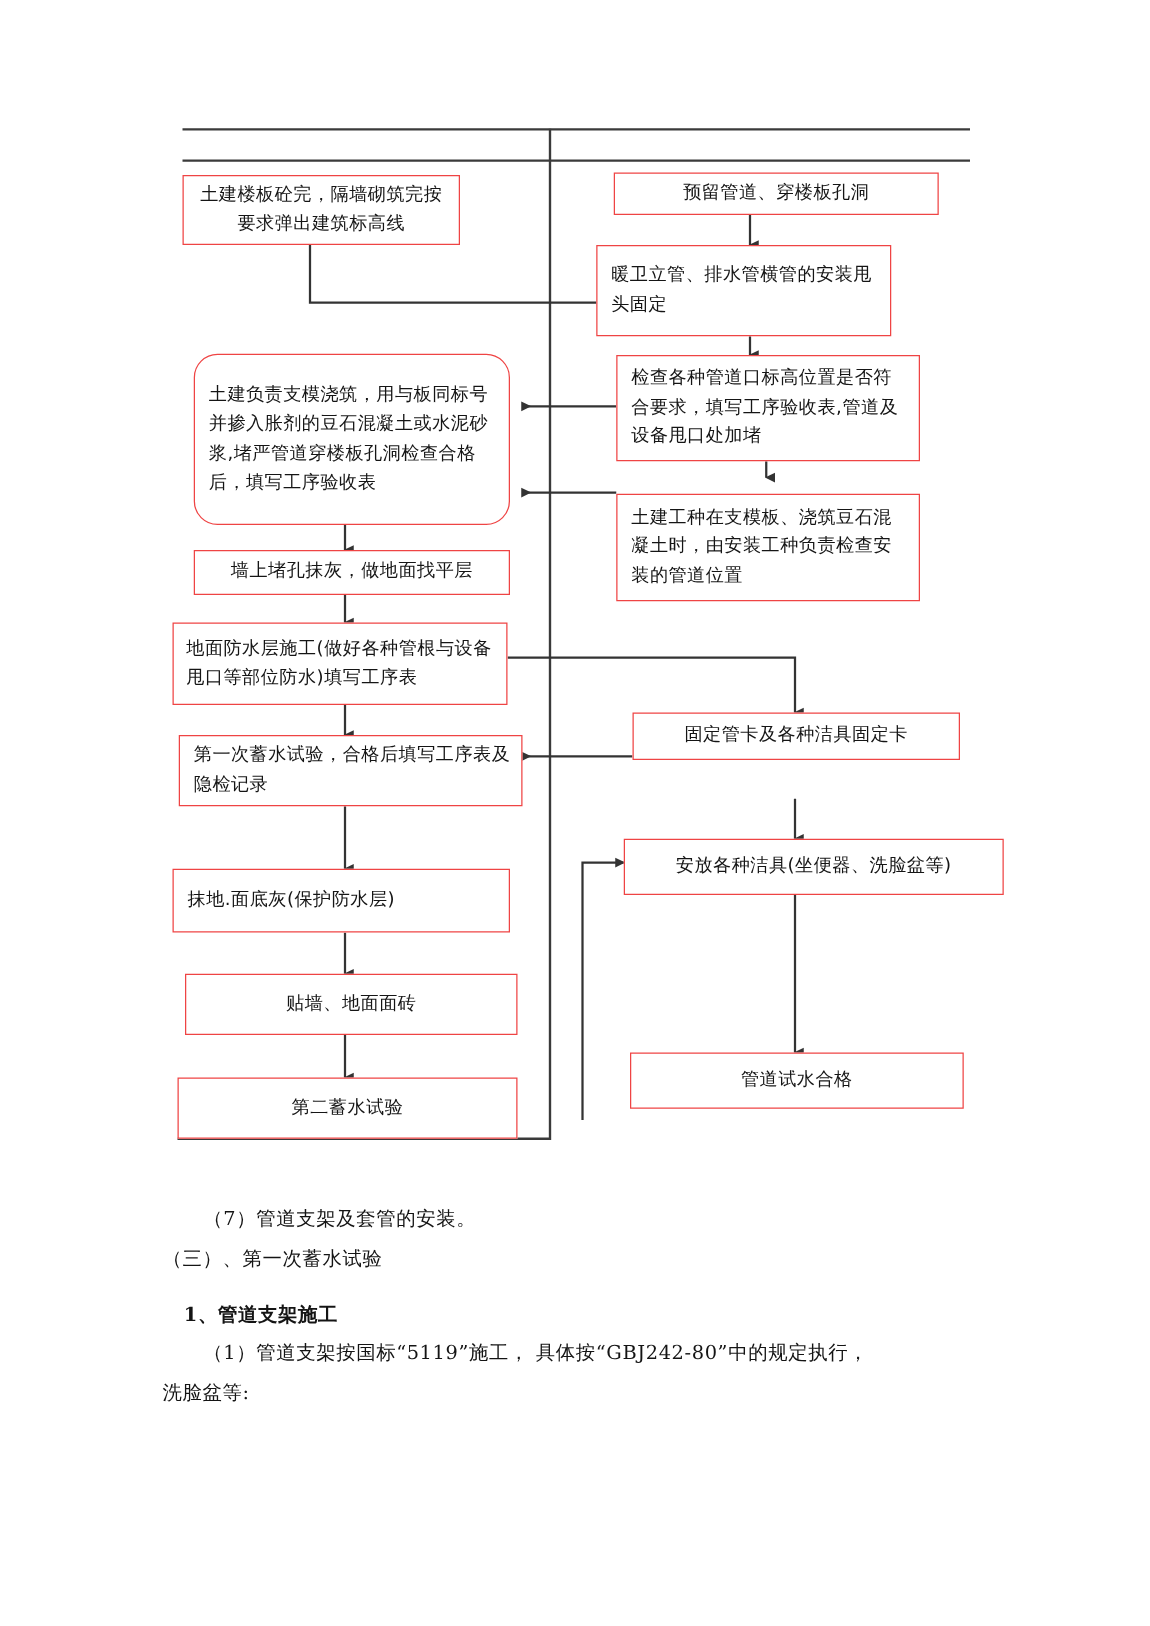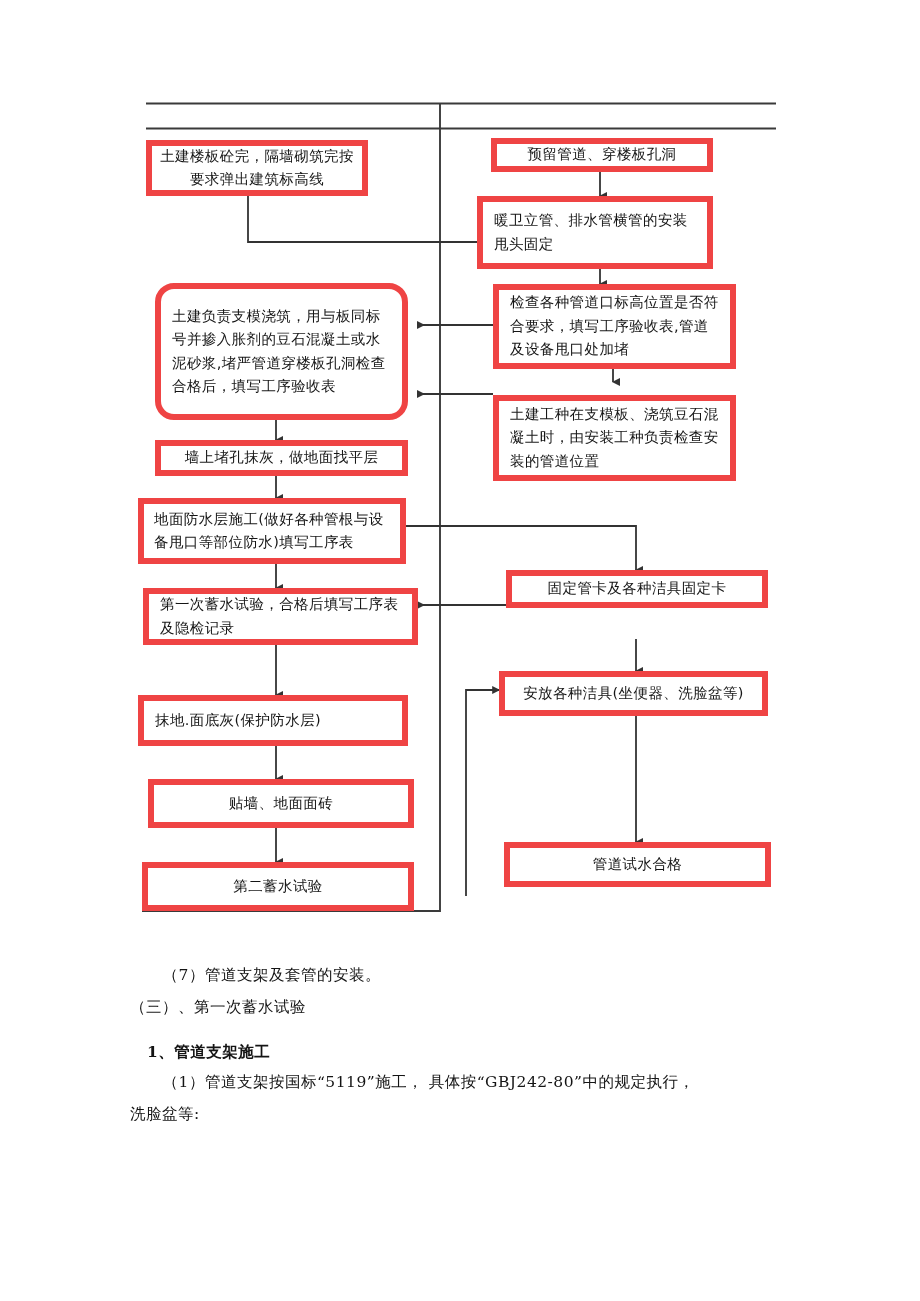--- a/index.html
+++ b/index.html
@@ -13,21 +13,21 @@
   }
   #page{position:absolute;left:0;top:0;width:920px;height:1301px;}
 
   
   #flow{position:absolute;left:0;top:0;width:920px;height:960px;}
   #flow svg{position:absolute;left:0;top:0;width:920px;height:960px;}
 
   .node{
     position:absolute;
     box-sizing:border-box;
-    border:6px solid #ef4444;
+    border:1px solid #ef4444;
     background:#ffffff;
     display:flex;
     align-items:center;
     justify-content:center;
     text-align:center;
     font-family:"DejaVu Sans","Liberation Sans",sans-serif;
     font-size:14.5px;
     line-height:1.62;
     letter-spacing:.4px;
     color:#151515;
@@ -118,21 +118,21 @@
         <path d="M466,896 L466,690 L499,690" marker-end="url(#ah-right)"></path>
 
         <line x1="636" y1="716" x2="636" y2="842" marker-end="url(#ah-down)"></line>
       </g>
     </svg>
 
     <div class="node" style="left:146px;top:140px;width:222px;height:56px;">
       <span>土建楼板砼完，隔墙砌筑完按要求弹出建筑标高线</span>
     </div>
 
-    <div class="node" style="left:491px;top:138px;width:222px;height:34px;">
+    <div class="node" style="left:491px;top:138px;width:260px;height:34px;">
       <span>预留管道、穿楼板孔洞</span>
     </div>
 
     <div class="node left-align" style="left:477px;top:196px;width:236px;height:73px;padding-left:11px;">
       <span>暖卫立管、排水管横管的安装甩头固定</span>
     </div>
 
     <div class="node left-align" style="left:155px;top:283px;width:253px;height:137px;padding-left:11px;border-radius:19px;">
       <span>土建负责支模浇筑，用与板同标号并掺入胀剂的豆石混凝土或水泥砂浆,堵严管道穿楼板孔洞检查合格后，填写工序验收表</span>
     </div>
@@ -166,21 +166,21 @@
     </div>
 
     <div class="node" style="left:142px;top:862px;width:272px;height:49px;">
       <span>第二蓄水试验</span>
     </div>
 
     <div class="node" style="left:506px;top:570px;width:262px;height:38px;">
       <span>固定管卡及各种洁具固定卡</span>
     </div>
 
-    <div class="node" style="left:499px;top:671px;width:269px;height:45px;">
+    <div class="node" style="left:499px;top:671px;width:304px;height:45px;">
       <span>安放各种洁具(坐便器、洗脸盆等)</span>
     </div>
 
     <div class="node" style="left:504px;top:842px;width:267px;height:45px;align-items:center;">
       <span>管道试水合格</span>
     </div>
 
   </div>
 
   <div id="doc">

